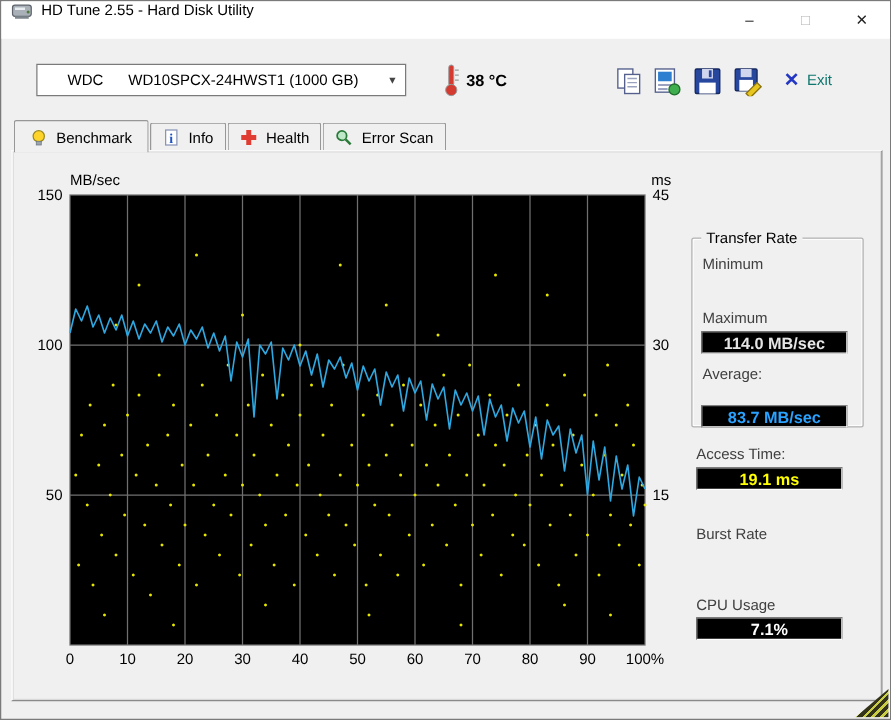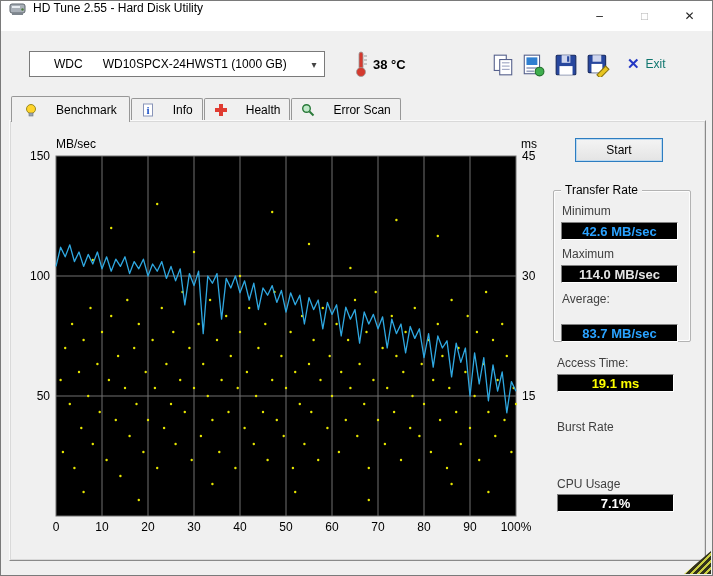--- a/index.html
+++ b/index.html
@@ -27,21 +27,21 @@
   .exit-x { color:#2337c4; font-weight:bold; font-size:15px; }
   .exit-text { font-size:12px; color:#0f766e; }
 
   
   .panel { position:absolute; left:8px; top:119px; width:697px; height:441px; background:#f0f0f0;
            border:1px solid; border-color:#fafafa #8a8a8a #8a8a8a #fafafa;
            box-shadow:0 0 0 1px #d9d9d9 inset; }
 
   
   .tabs { position:absolute; left:10px; top:95px; height:24px; display:flex; align-items:flex-end; z-index:3; }
-  .tab { height:22px; display:flex; align-items:center; gap:18px; padding:0 9px; background:#f0f0f0;
+  .tab { height:22px; display:flex; align-items:center; gap:7px; padding:0 9px; background:#f0f0f0;
          border:1px solid #979797; border-bottom:none; border-radius:2px 2px 0 0; font-size:12px;
          margin-right:1px; cursor:pointer; }
   .tab.selected { height:26px; margin-bottom:-2px; padding:0 12px; background:#f0f0f0; }
 
   
   .btn-start { position:absolute; left:574px; top:137px; width:88px; height:24px;
                background:linear-gradient(#f4f4f4,#e4e4e4); border:1px solid #2d7dc1;
                box-shadow:0 0 0 1px #bcd9f0 inset; font-size:12px; display:flex;
                align-items:center; justify-content:center; cursor:pointer; }
 
@@ -364,27 +364,25 @@
       <text x="173" y="395" text-anchor="middle">30</text>
       <text x="219" y="395" text-anchor="middle">40</text>
       <text x="265" y="395" text-anchor="middle">50</text>
       <text x="311" y="395" text-anchor="middle">60</text>
       <text x="357" y="395" text-anchor="middle">70</text>
       <text x="403" y="395" text-anchor="middle">80</text>
       <text x="449" y="395" text-anchor="middle">90</text>
       <text x="495" y="395" text-anchor="middle">100%</text>
     </svg>
 
-  <div class="btn-start">Start</div>
 
   <div class="groupbox"></div>
   <span class="group-legend">Transfer Rate</span>
 
   <span class="lbl" style="left:561px;top:203px;">Minimum</span>
-  <div class="valbox" style="left: 560px; top: 221px; color: rgb(42, 162, 255);">42.6 MB/sec</div>
 
   <span class="lbl" style="left:561px;top:246px;">Maximum</span>
   <div class="valbox" style="left: 560px; top: 264px; color: #e5e5e5;">114.0 MB/sec</div>
 
   <span class="lbl" style="left:561px;top:291px;">Average:</span>
   <div class="valbox" style="left: 560px; top: 323px; color: rgb(42, 162, 255);">83.7 MB/sec</div>
 
   <span class="lbl" style="left:556px;top:355px;">Access Time:</span>
   <div class="valbox" style="left: 556px; top: 373px; color: rgb(255, 255, 0);">19.1 ms</div>
 

